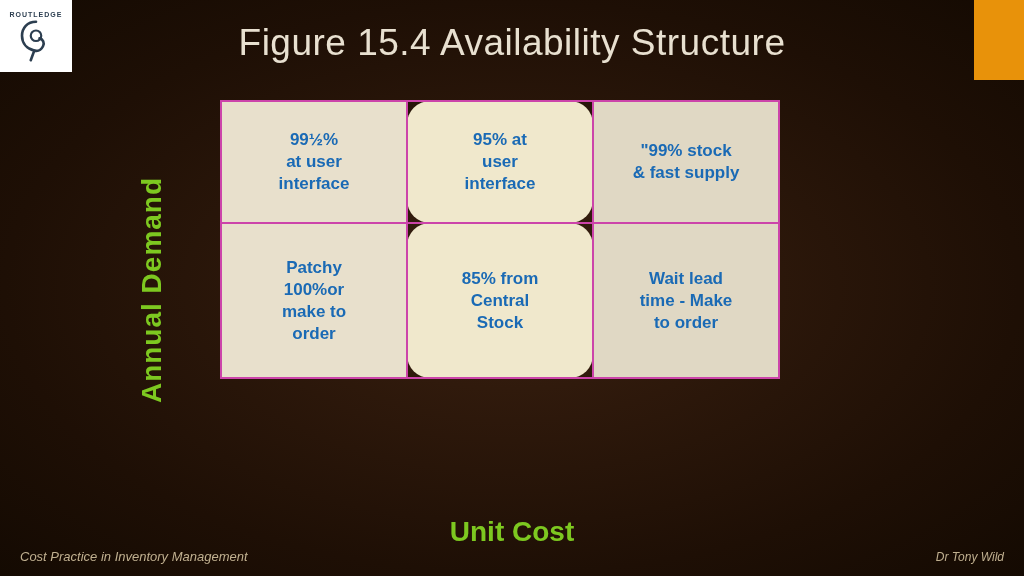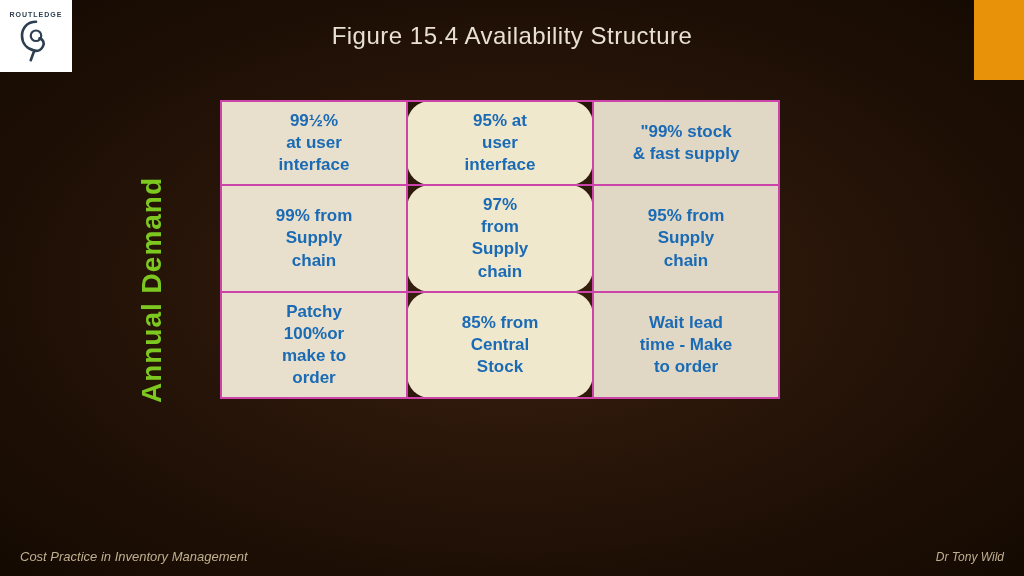--- a/index.html
+++ b/index.html
@@ -69,21 +69,21 @@
       z-index: 10;
     }
 
     
     .page-title {
       position: absolute;
       top: 22px;
       left: 0;
       right: 0;
       text-align: center;
-      font-size: 24px;
+      font-size: 37px;
       color: #e8e0d0;
       font-weight: 300;
       letter-spacing: 0.5px;
     }
 
     
     .annual-demand-label {
       position: absolute;
       top: 130px;
       left: 82px;
@@ -207,32 +207,28 @@
   </div>
 
   <div class="grid-container">
     <table class="grid-table">
       <tbody>
           <tr class="row-top">
         <td class="col-left">99½%<br>at user<br>interface</td>
         <td class="col-mid">95% at<br>user<br>interface</td>
         <td class="col-right">"99% stock<br>&amp; fast supply</td>
       </tr>
-      <tr class="row-mid">
-        <td class="col-left">99% from<br>Supply<br>chain</td>
-        <td class="col-mid">97%<br>from<br>Supply<br>chain</td>
-        <td class="col-right">95% from<br>Supply<br>chain</td>
-      </tr>
       <tr class="row-bot">
         <td class="col-left">Patchy<br>100%or<br>make to<br>order</td>
         <td class="col-mid">85% from<br>Central<br>Stock</td>
         <td class="col-right">Wait lead<br>time - Make<br>to order</td>
       </tr>
     </tbody>
       </table>
   </div>
 
+  <div class="unit-cost-label">Unit Cost</div>
 
   <div class="bottom-left-label">Cost Practice in Inventory Management</div>
 
   <div class="bottom-right-label">Dr Tony Wild</div>
 
 </div>
 
 </body></html>

